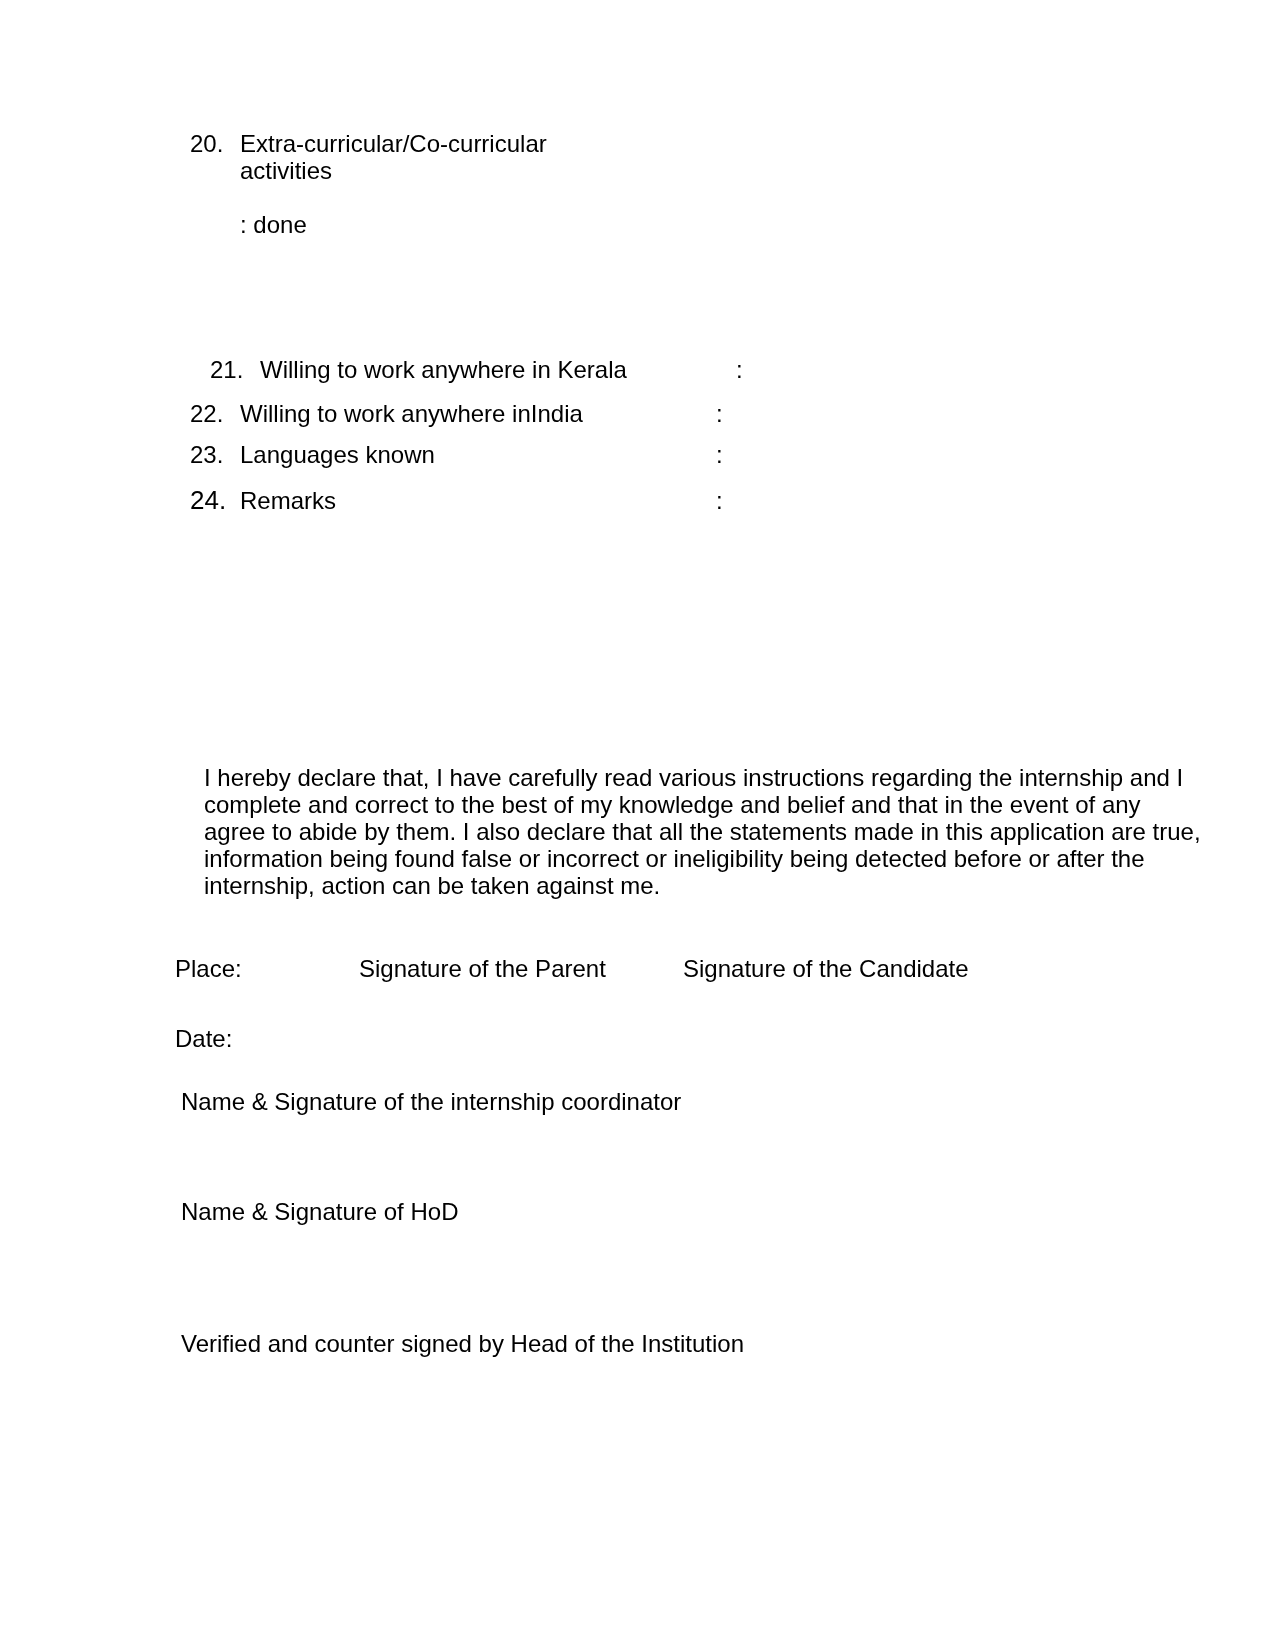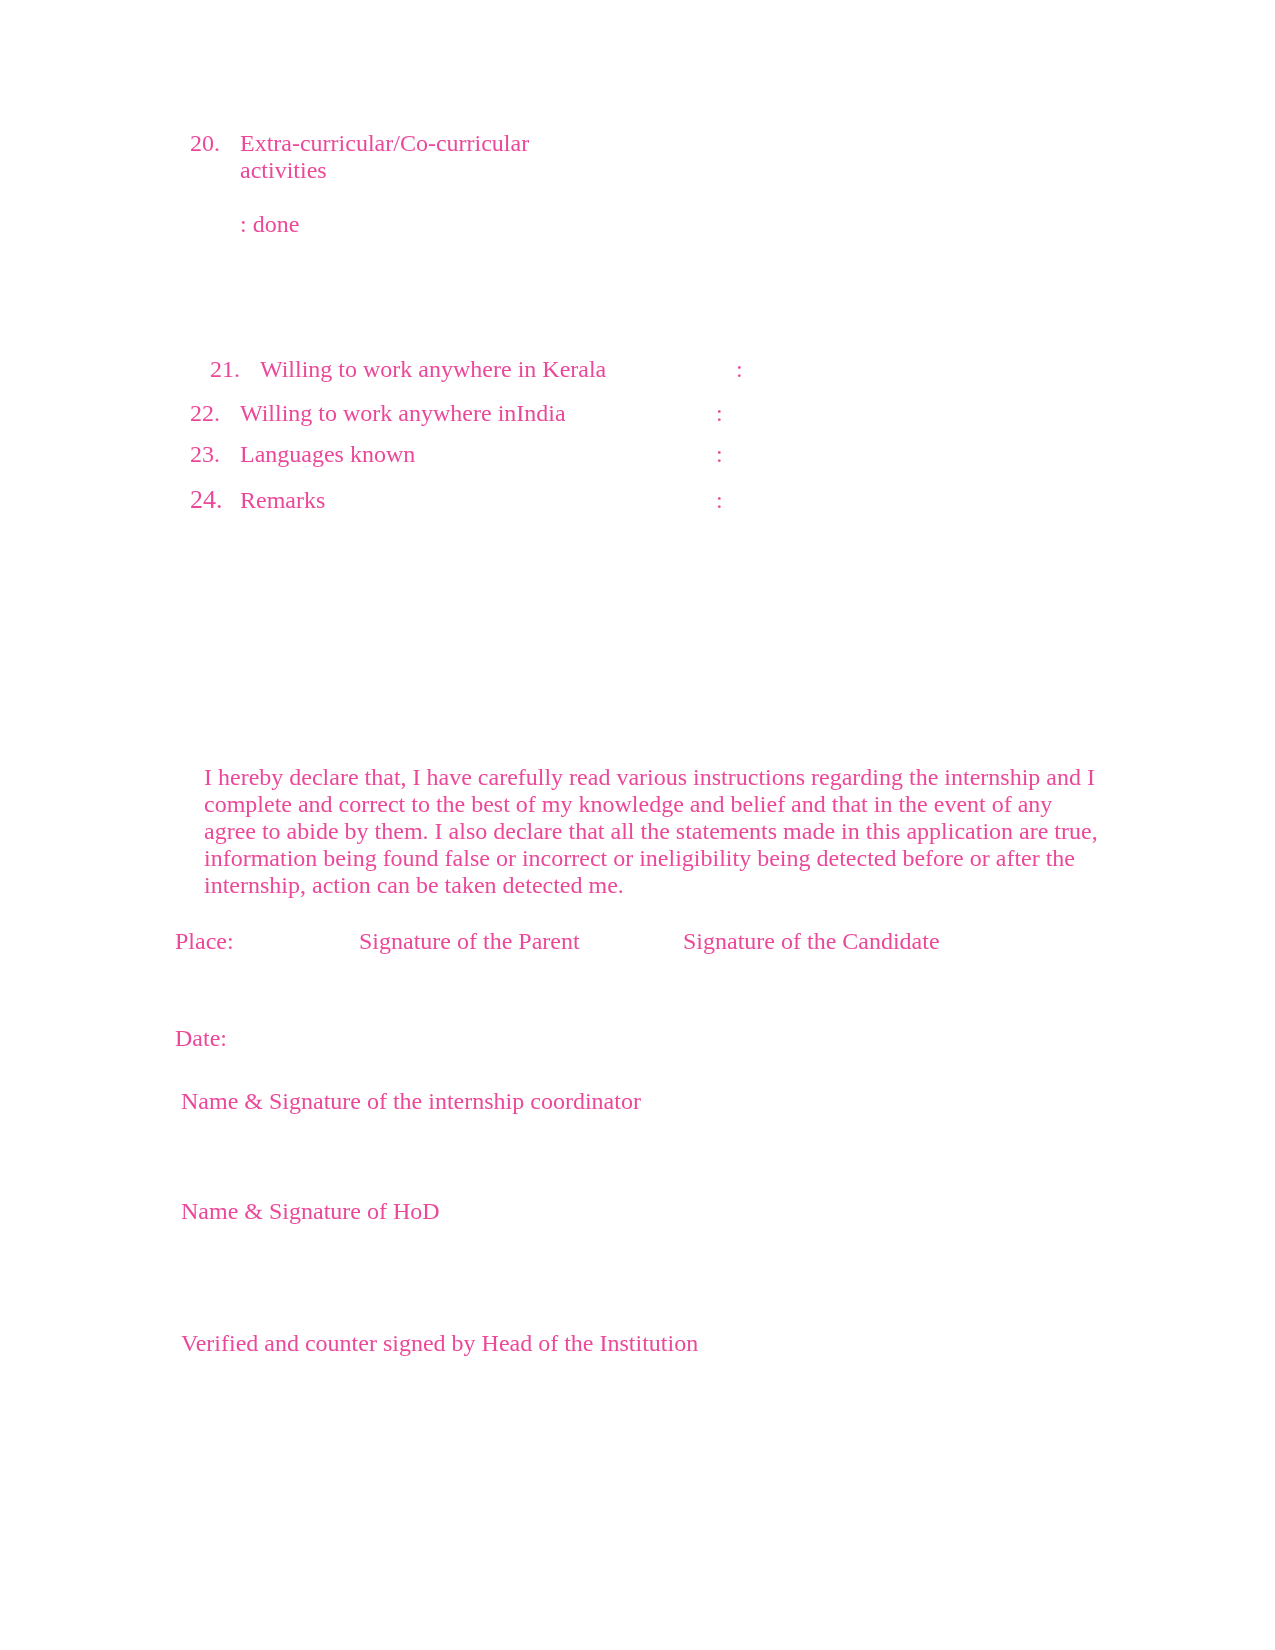--- a/index.html
+++ b/index.html
@@ -5,22 +5,22 @@
   html, body {
     margin: 0;
     padding: 0;
     background: #ffffff;
   }
   .page {
     position: relative;
     width: 1275px;
     height: 1650px;
     background: #ffffff;
-    font-family: Liberation Serif, serif;
-    color: #ec4899;
+    font-family: Liberation Sans, sans-serif;
+    color: #000000;
     font-size: 24px;
     overflow: hidden;
   }
   .abs { position: absolute; }
   .row { position: absolute; left: 0; top: 0; width: 100%; height: 34px; }
   .num   { position: absolute; left: 190px; top: 0; }
   .num-lg { font-size: 26px; }
   .label { position: absolute; left: 240px; top: 0; white-space: nowrap; }
   .colon { position: absolute; left: 716px; top: 0; }
   .wrap-label {
@@ -68,24 +68,24 @@
     <span class="num num-lg">24.</span>
     <span class="label" style="top:2px;">Remarks</span>
     <span class="colon" style="top:2px;">:</span>
   </div>
 
   <div class="abs" style="left:182px; top:764px; width:900px;">
     <div class="para-line">I hereby declare that, I have carefully read various instructions regarding the internship and I</div>
     <div class="para-line">complete and correct to the best of my knowledge and belief and that in the event of any</div>
     <div class="para-line">agree to abide by them. I also declare that all the statements made in this application are true,</div>
     <div class="para-line">information being found false or incorrect or ineligibility being detected before or after the</div>
-    <div class="para-line">internship, action can be taken detected me.</div>
+    <div class="para-line">internship, action can be taken against me.</div>
   </div>
 
-  <div class="row" style="top:928px;">
+  <div class="row" style="top:955px;">
     <span class="abs nowrap" style="left:175px;">Place:</span>
     <span class="abs nowrap" style="left:359px;">Signature of the Parent</span>
     <span class="abs nowrap" style="left:683px;">Signature of the Candidate</span>
   </div>
 
   <div class="abs nowrap" style="left:175px; top:1025px;">Date:</div>
 
   <div class="abs nowrap" style="left:181px; top:1088px;">Name &amp; Signature of the internship coordinator</div>
 
   <div class="abs nowrap" style="left:181px; top:1198px;">Name &amp; Signature of HoD</div>

